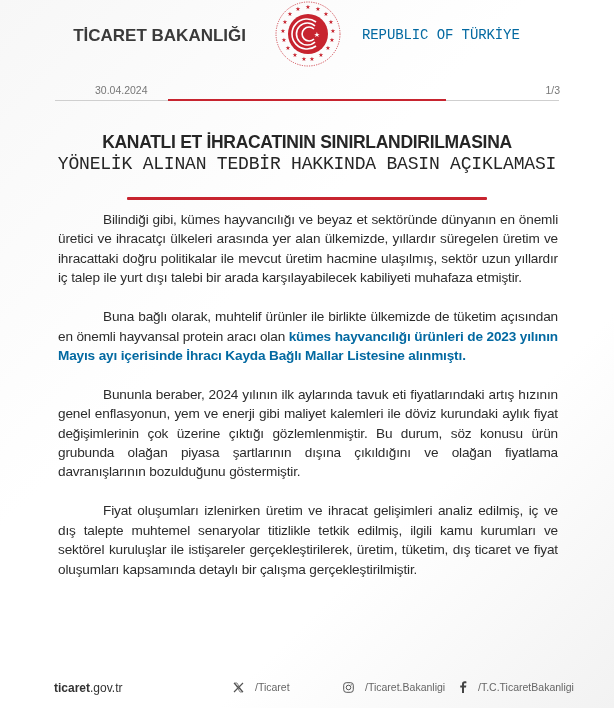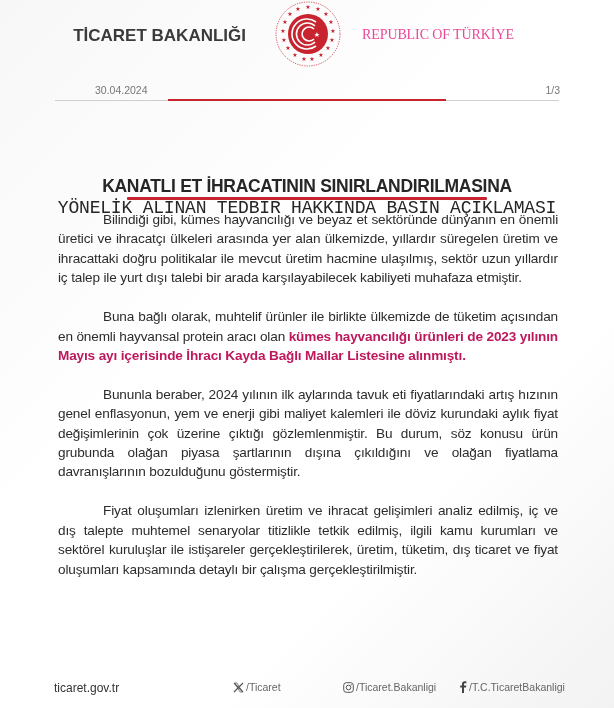--- a/index.html
+++ b/index.html
@@ -5,39 +5,39 @@
   html, body { margin:0; padding:0; }
   body {
     width:614px; height:708px; overflow:hidden;
     background: linear-gradient(135deg, #f7f7f7 0%, #ffffff 40%, #ffffff 70%, #f2f2f2 100%);
     font-family: "DejaVu Sans", "Liberation Sans", sans-serif;
     color:#2a2a2a;
     position:relative;
   }
   .abs { position:absolute; }
   .hdr-left { left:60px; width:186px; top:27px; text-align:right; font-family:"Liberation Sans", sans-serif; color:#3a3a3a; }
-  .hdr-right { left:362px; top:27px; text-align:right; font-family:Liberation Serif, serif; color:#ec4899; }
+  .hdr-right { left:362px; top:27px; text-align:right; font-family:Liberation Mono, monospace; color:#0369a1; }
   .hdr-l1 { font-size:14px; line-height:16px; letter-spacing:-0.1px; }
   .hdr-l2 { font-size:17px; line-height:17px; font-weight:bold; letter-spacing:0px; }
   .logo { left:272px; top:0px; width:72px; height:72px; }
   .date { left:55px; top:84px; font-size:10.5px; color:#777; font-family:"Liberation Sans", sans-serif;margin-left:40px; }
   .page { right:54px; top:84px; font-size:10.5px; color:#777; font-family:"Liberation Sans", sans-serif;margin-left:16px; }
   .rule-grey { left:55px; top:100px; width:504px; height:1px; background:#cfcfcf; }
   .rule-red { left:168px; top:99px; width:278px; height:2px; background:#c7242f; }
-  .title { left:0; width:614px; top:131px; text-align:center; font-family:"Liberation Sans", sans-serif; color:#262626;margin-top:44px; }
+  .title { left:0; width:614px; top:131px; text-align:center; font-family:"Liberation Sans", sans-serif; color:#262626; }
   .t1 { font-size:17.5px; font-weight:bold; line-height:22px; letter-spacing:-0.3px; }
   .t2 { font-size:18px; line-height:22px; letter-spacing:-0.2px;font-family:Liberation Mono, monospace; }
   .red-line { left:127px; top:197px; width:360px; height:3px; background:#c7242f; border-radius:1px; }
   .body { left:58px; width:500px; top:210px; font-family:"Liberation Sans", sans-serif; font-size:13.6px; line-height:19.4px; color:#2c2c2c; }
   .para { text-align:justify; text-indent:45px; margin:0 0 19.5px 0; letter-spacing:-0.15px; }
-  .para b { font-weight:bold; color:#be185d; }
+  .para b { font-weight:bold; color:#0369a1; }
   .footer { left:0; width:614px; top:679px; height:20px; font-family:"Liberation Sans", sans-serif; font-size:10.5px; color:#555; }
   .site { position:absolute; left:54px; top:2px; font-size:12px; color:#333; }
-  .site b { font-weight:normal;margin-top:8px; }
-  .soc { position:absolute; top:2px; display:flex; align-items:center; gap:2px; color:#666; }
+  .site b { font-weight:bold;margin-top:8px; }
+  .soc { position:absolute; top:2px; display:flex; align-items:center; gap:11px; color:#666; }
   .soc svg { display:block; }
 </style>
 </head>
 <body>
 
 <div class="abs hdr-left">
   <div class="hdr-l2">TİCARET BAKANLIĞI</div>
 </div>
 
 <div class="abs logo">

